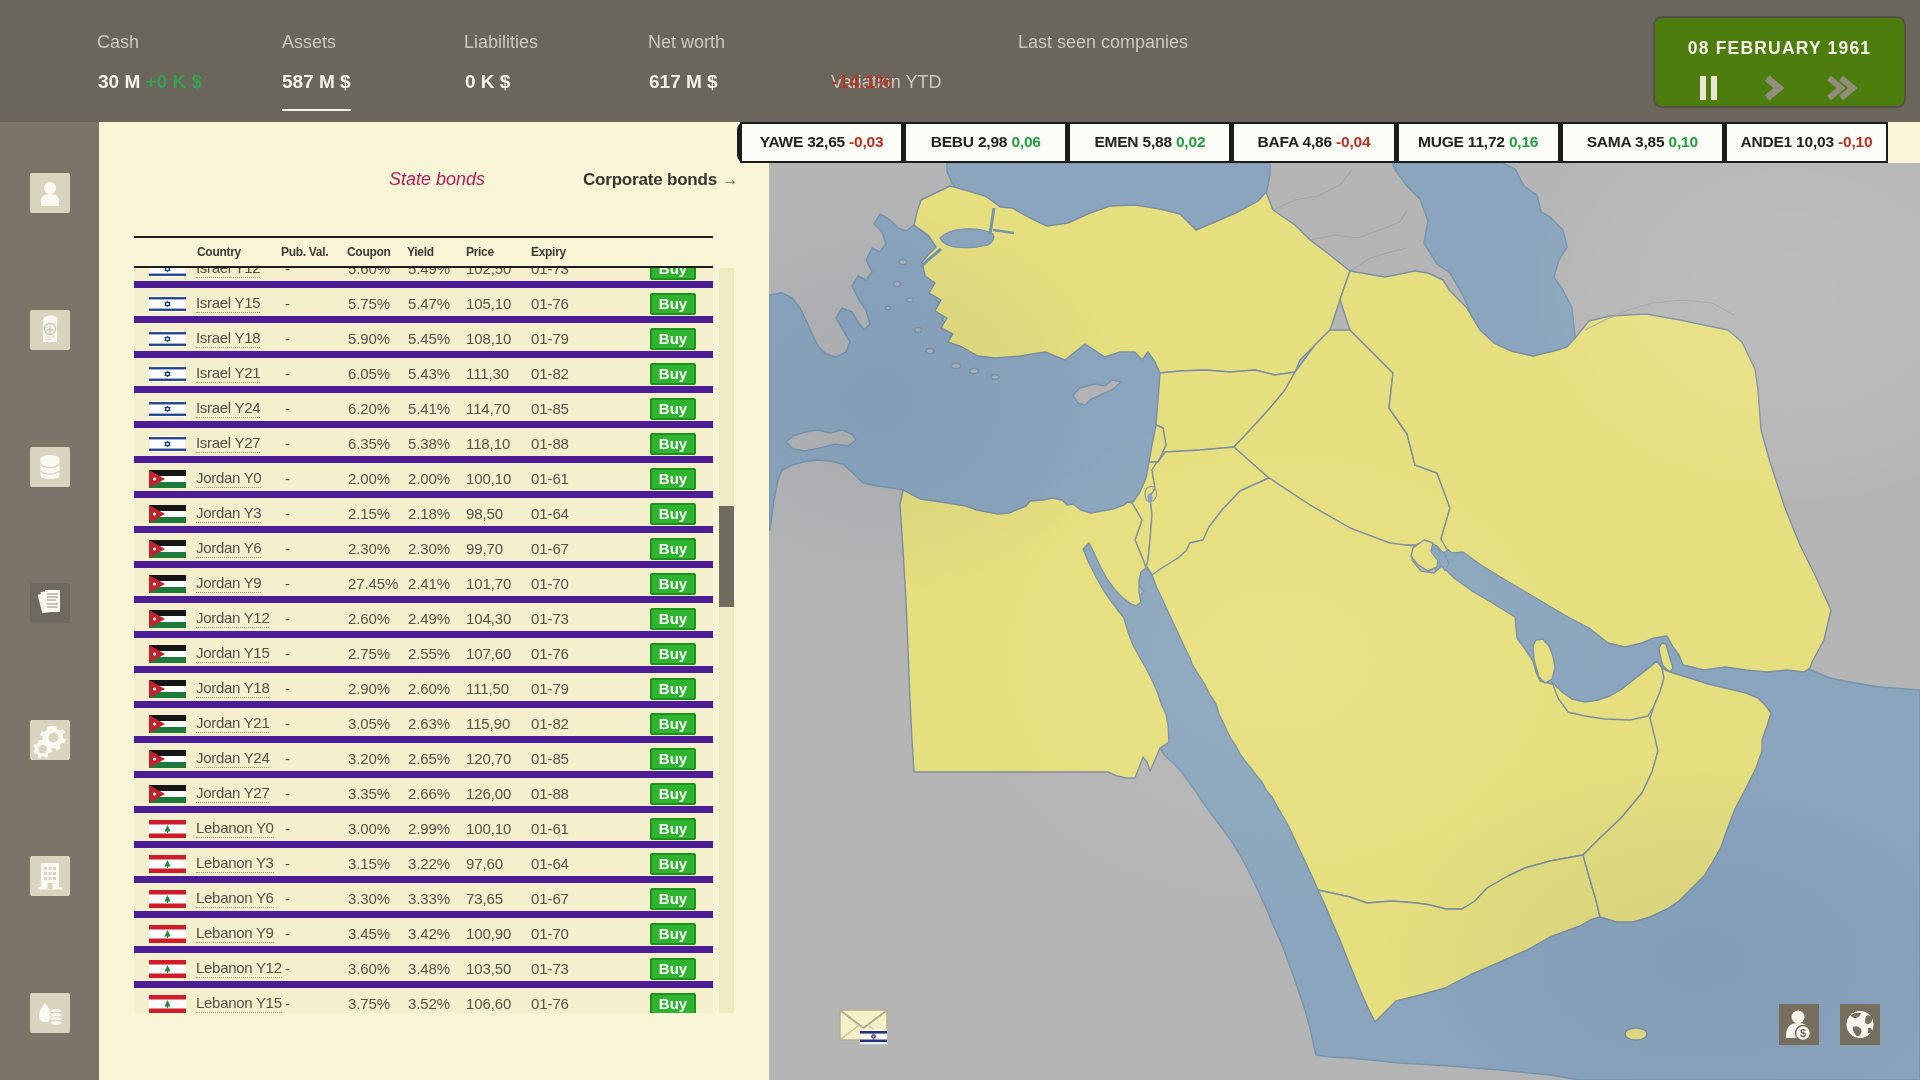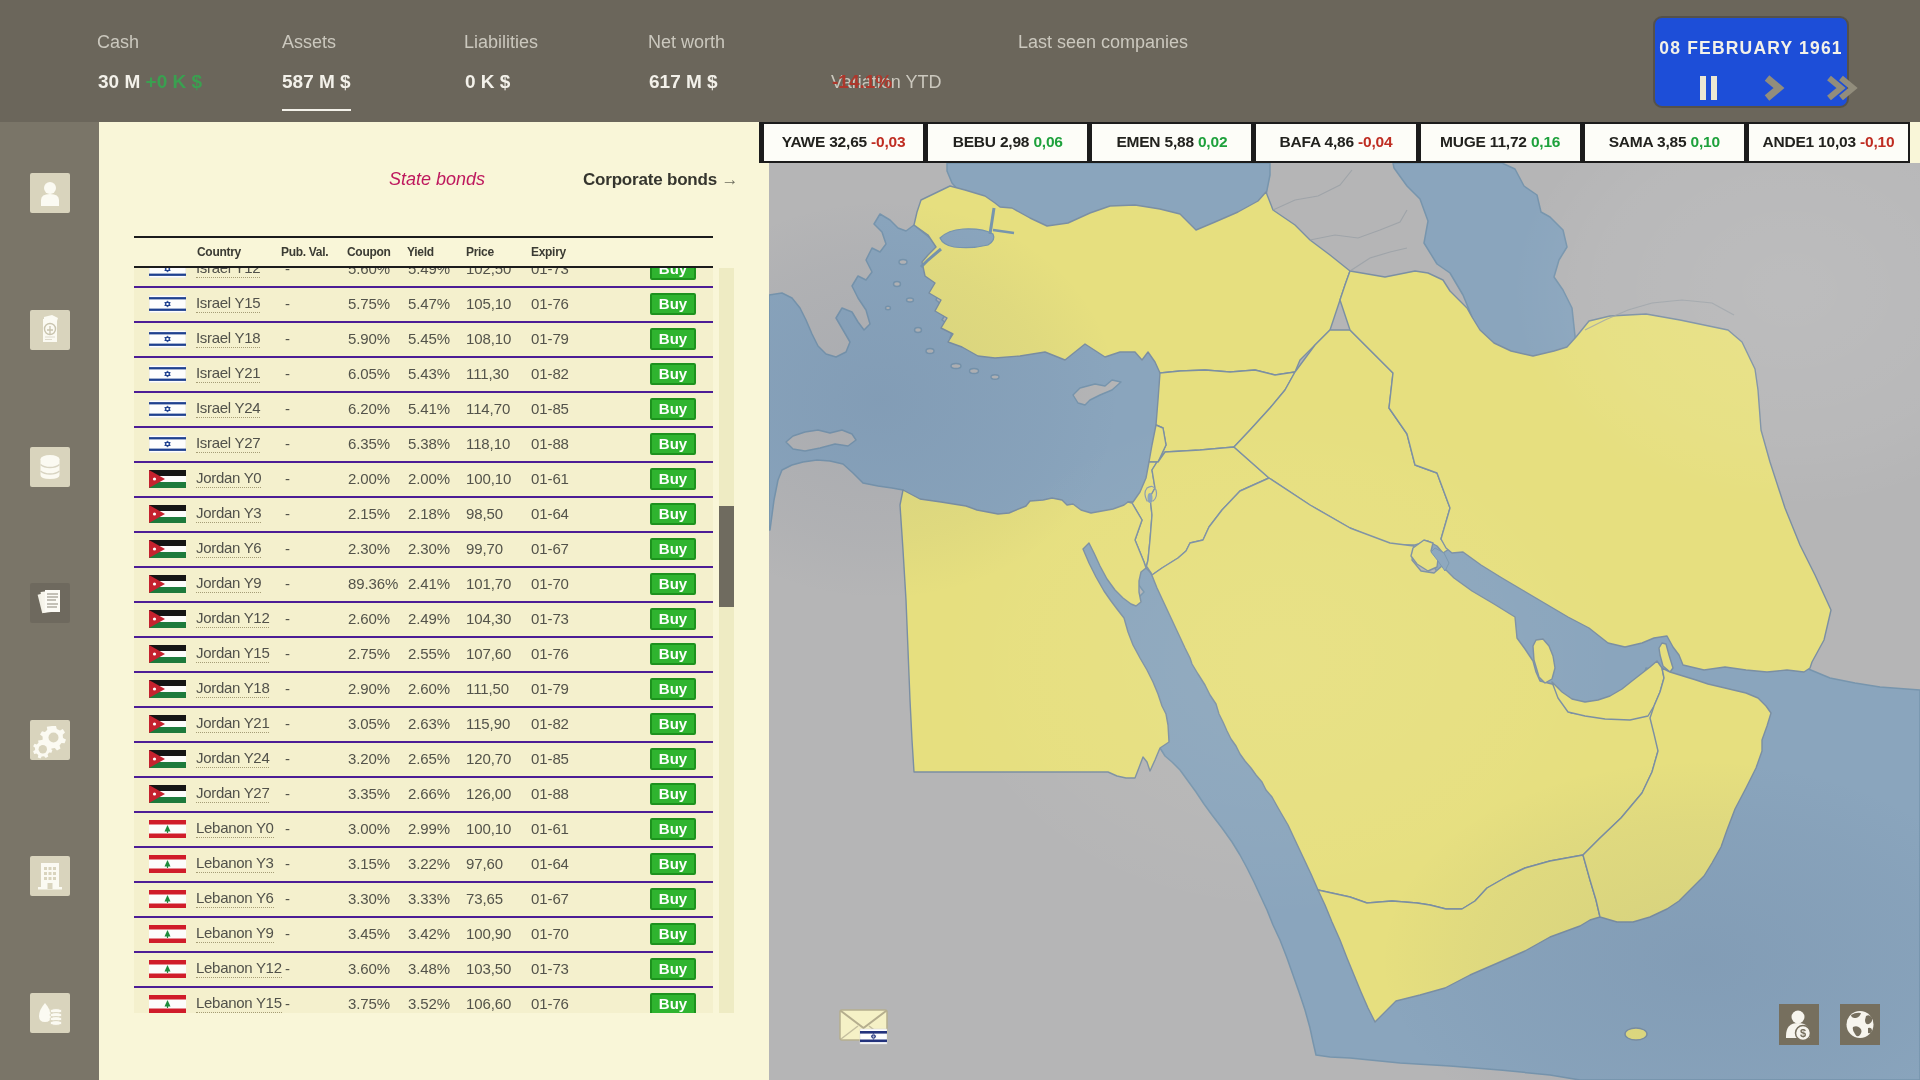--- a/index.html
+++ b/index.html
@@ -4,46 +4,46 @@
 <style>
   * { margin:0; padding:0; box-sizing:border-box; }
   html,body { width:1920px; height:1080px; overflow:hidden; }
   #root { position:relative; width:1920px; height:1080px; font-family:"Liberation Sans", sans-serif; background:#f9f6d8; }
   
   #topbar { position:absolute; left:0; top:0; width:1920px; height:122px; background:#6b665b; }
   .tlabel { position:absolute; top:32px; font-size:18px; color:#cbc8be; }
   .tval { position:absolute; top:71px; font-size:19px; font-weight:bold; color:#f3f1ea; }
   .grn { color:#3aa050; }
   .red { color:#ad382c; }
-  #datebox { position:absolute; left:1653px; top:16px; width:196px; height:92px; background:#1d4ed8; border:2px solid #55514a; border-radius:9px; }
+  #datebox { position:absolute; left:1653px; top:16px; width:253px; height:92px; background:#4d7c0f; border:2px solid #55514a; border-radius:9px; }
   #datebox .dtext { position:absolute; left:0; top:20px; width:100%; text-align:center; font-size:17.5px; font-weight:bold; letter-spacing:1.2px; color:#f3f1e8; }
   
   #sidebar { position:absolute; left:0; top:122px; width:99px; height:958px; background:#7a7568; }
   .tile { position:absolute; left:30px; width:40px; height:40px; background:#d9d4bd; border-radius:2px; }
   .tile.sel { background:#6e695e; }
   
   #panel { position:absolute; left:99px; top:122px; width:670px; height:958px; background:#f9f6d8; }
   #statebonds { position:absolute; left:290px; top:47px; font-size:18px; font-style:italic; color:#be185d; }
   #corpbonds { position:absolute; left:484px; top:48px; font-size:17px; font-weight:bold; color:#35352e; letter-spacing:-0.2px; }
   #corpbonds .arr { font-weight:normal; color:#6f6f60; font-size:17px; }
   
   #thead { position:absolute; left:35px; top:114px; width:579px; height:32px; border-top:2.5px solid #1c1c1c; border-bottom:2.5px solid #1c1c1c; }
   .hcell { position:absolute; top:7px; font-size:12px; font-weight:bold; color:#3b3b33; letter-spacing:-0.3px; }
   #rows { position:absolute; left:35px; top:146px; width:579px; height:745px; overflow:hidden; }
-  .row { position:relative; width:579px; height:35px; border-bottom:2px solid #4c1d95; background:#f4f0cd; }
+  .row { position:relative; width:579px; height:35px; border-bottom:7px solid #4c1d95; background:#f4f0cd; }
   .row.first { margin-top:-15px; }
   .flag { position:absolute; left:15px; top:7px; width:37px; height:18px; }
   .cname { position:absolute; left:62px; top:4px; height:21px; line-height:21px; font-size:15px; letter-spacing:-0.3px; color:#51514a; border-bottom:1px dotted #a59d76; }
   .cell { position:absolute; top:0; height:32px; line-height:31px; font-size:15px; letter-spacing:-0.1px; color:#53534a; }
   .c1 { left:151px; } .c2 { left:214px; } .c3 { left:274px; } .c4 { left:332px; } .c5 { left:397px; }
   .buy { position:absolute; left:516px; top:5px; width:46px; height:22px; background:#2fb42f; border:2px solid #1d921d; border-radius:2px; color:#fff; font-weight:bold; font-size:15px; text-align:center; line-height:18px; }
   #strack { position:absolute; left:620px; top:146px; width:15px; height:745px; background:#eeebc3; }
   #sthumb { position:absolute; left:0px; top:238px; width:15px; height:101px; background:#6f6b5f; }
   
-  #ticker { position:absolute; left:759px; top:122px; width:1151px; height:41px; background:#1c1c1c; display:flex; }
+  #ticker { position:absolute; left:737px; top:122px; width:1151px; height:41px; background:#1c1c1c; display:flex;border-radius:8px; }
   .tbox { flex:1 1 0; background:#fdfdf8; border:2px solid #1c1c1c; margin-left:1px; text-align:center; font-size:15.5px; font-weight:bold; color:#22221e; line-height:35px; white-space:nowrap; letter-spacing:-0.2px; }
   .tbox:first-child { margin-left:3px; }
   .tred { color:#bf2d22; } .tgrn { color:#1ea13c; }
   
   #map { position:absolute; left:769px; top:163px; width:1151px; height:917px; }
 </style>
 </head>
 <body>
 <div id="root">
 
@@ -307,21 +307,21 @@
       <div class="row">
           <svg class="flag" viewBox="0 0 37 18">
             <rect width="37" height="6" fill="#151515"></rect>
             <rect y="6" width="37" height="6" fill="#fcfcfc"></rect>
             <rect y="12" width="37" height="6" fill="#1d7a3c"></rect>
             <path d="M0,0 L16,9 L0,18 Z" fill="#c4212e"></path>
             <circle cx="5.5" cy="9" r="1.6" fill="#fff"></circle>
           </svg>
           <span class="cname">Jordan Y9</span>
           <span class="cell c1">-</span>
-          <span class="cell c2">89.36%</span>
+          <span class="cell c2">27.45%</span>
           <span class="cell c3">2.41%</span>
           <span class="cell c4">101,70</span>
           <span class="cell c5">01-70</span>
           <span class="buy">Buy</span>
         </div>
       <div class="row">
           <svg class="flag" viewBox="0 0 37 18">
             <rect width="37" height="6" fill="#151515"></rect>
             <rect y="6" width="37" height="6" fill="#fcfcfc"></rect>
             <rect y="12" width="37" height="6" fill="#1d7a3c"></rect>

